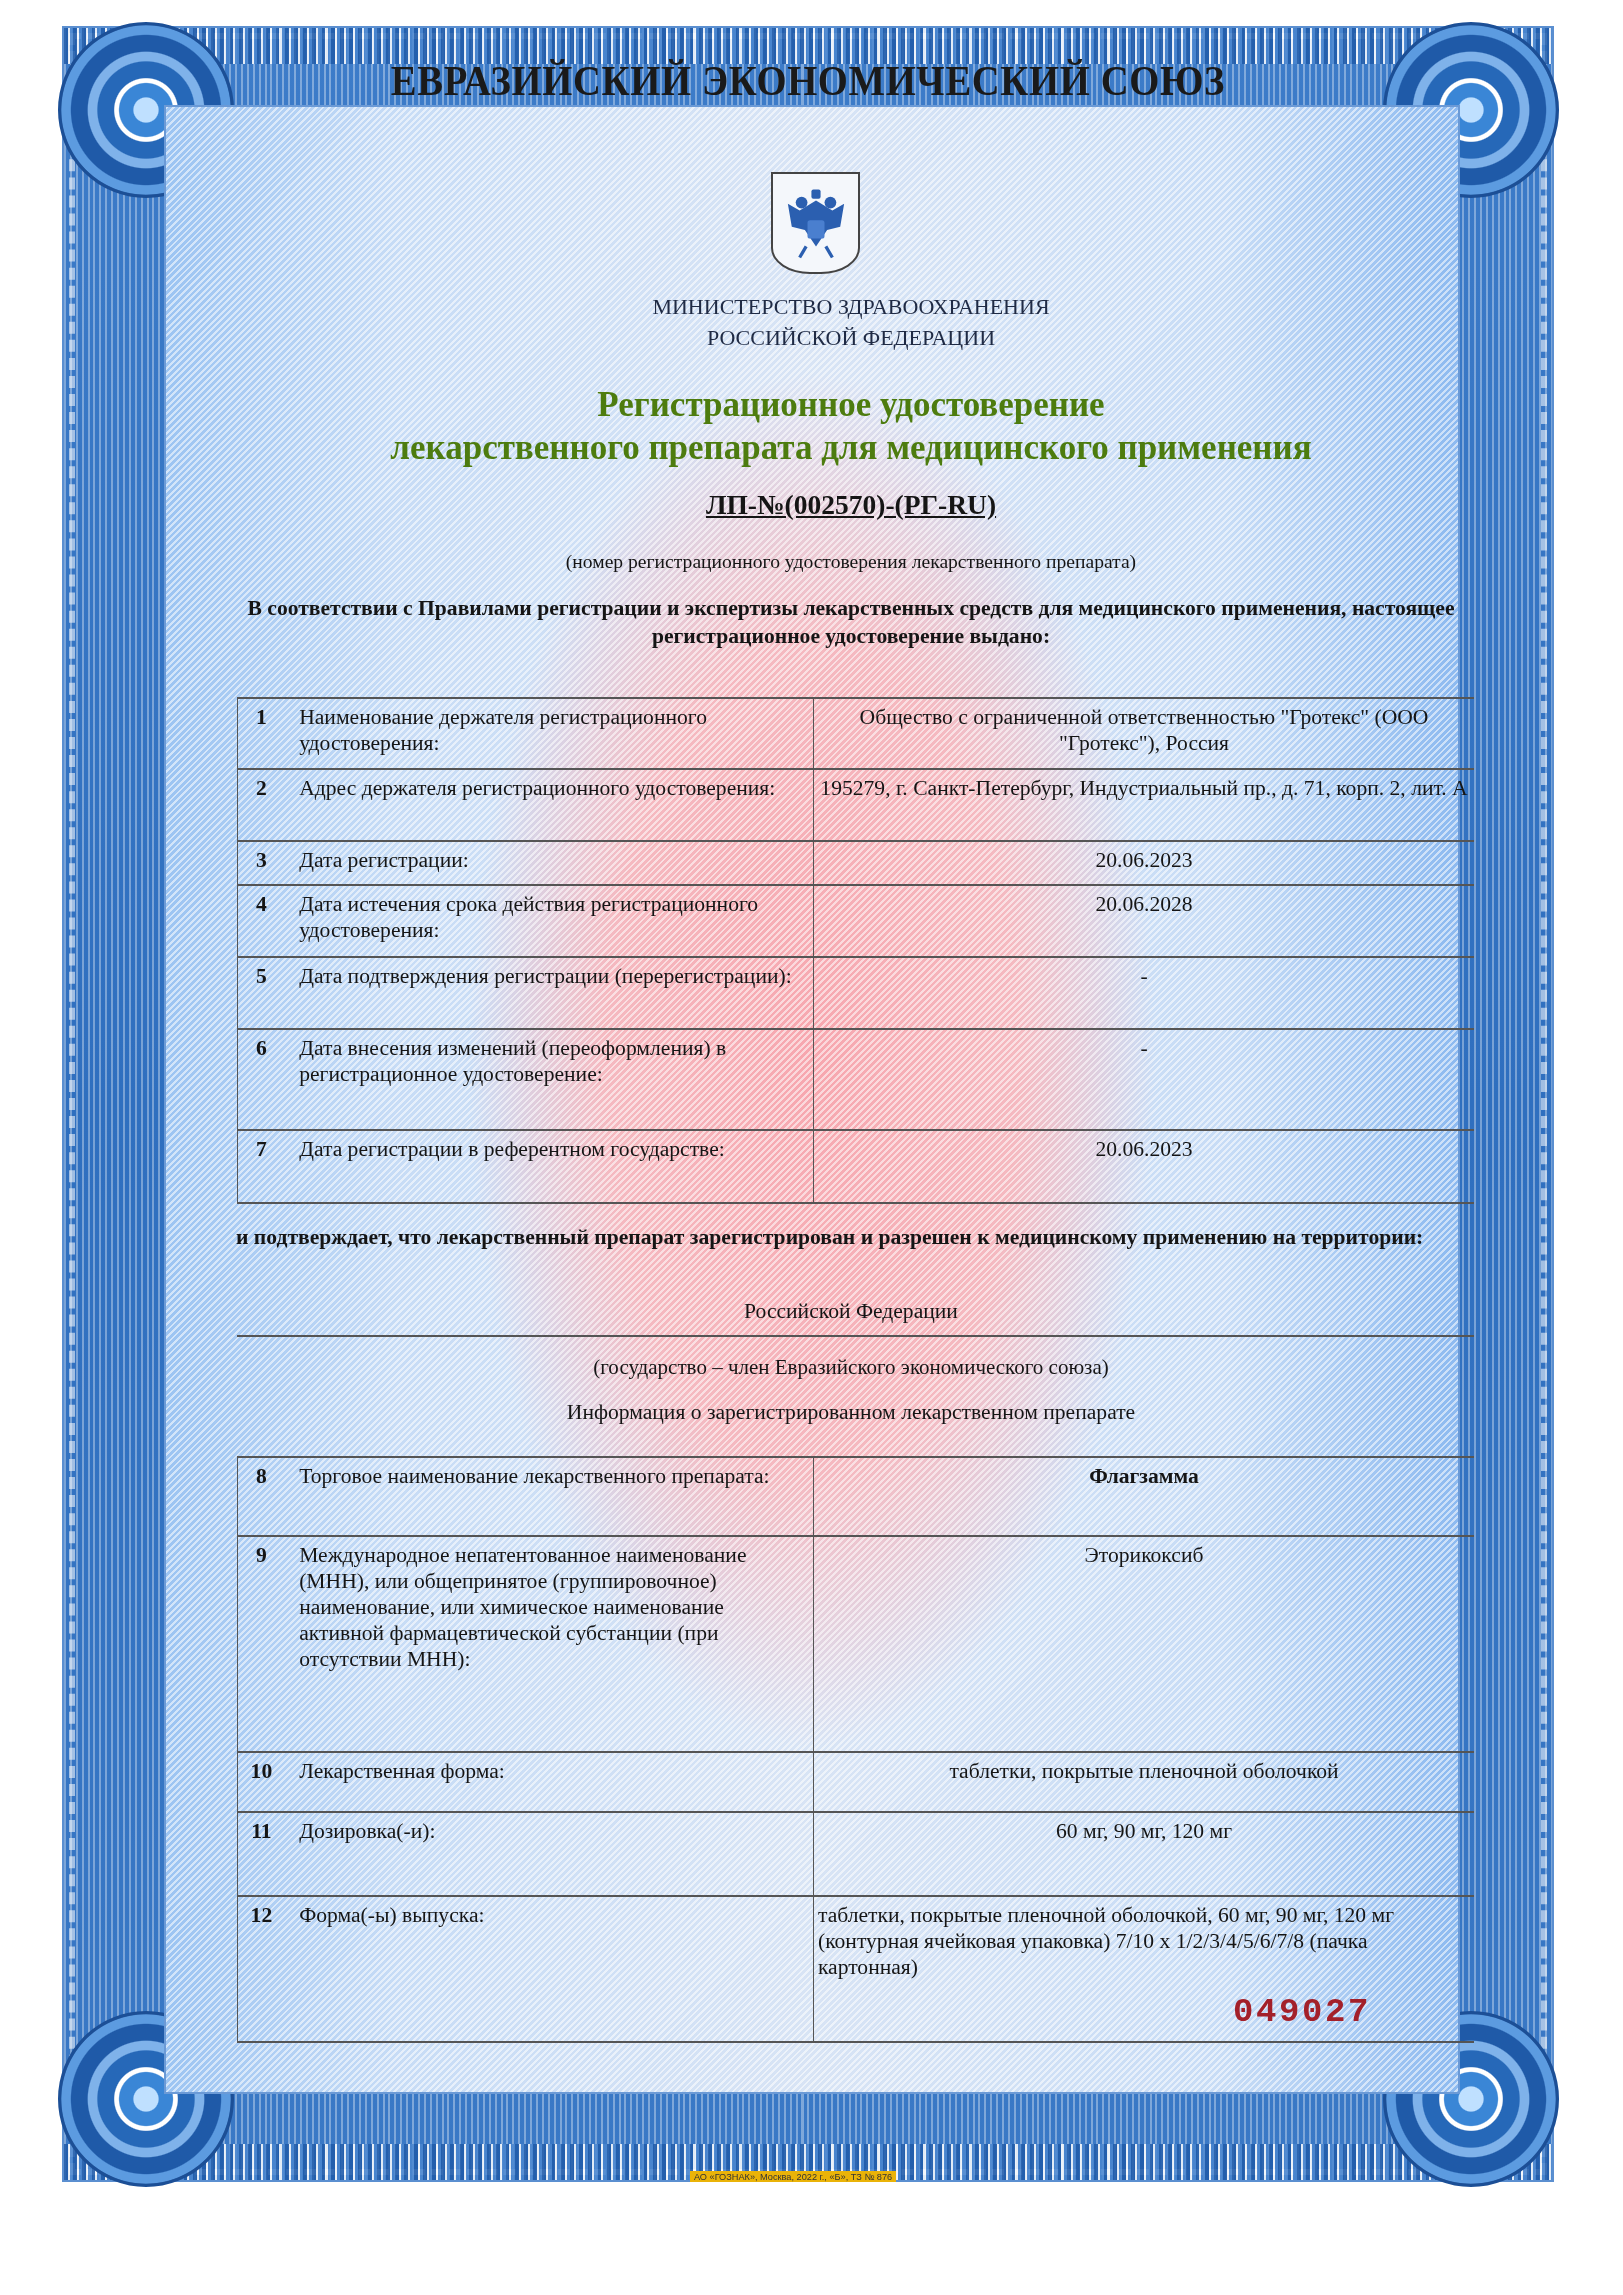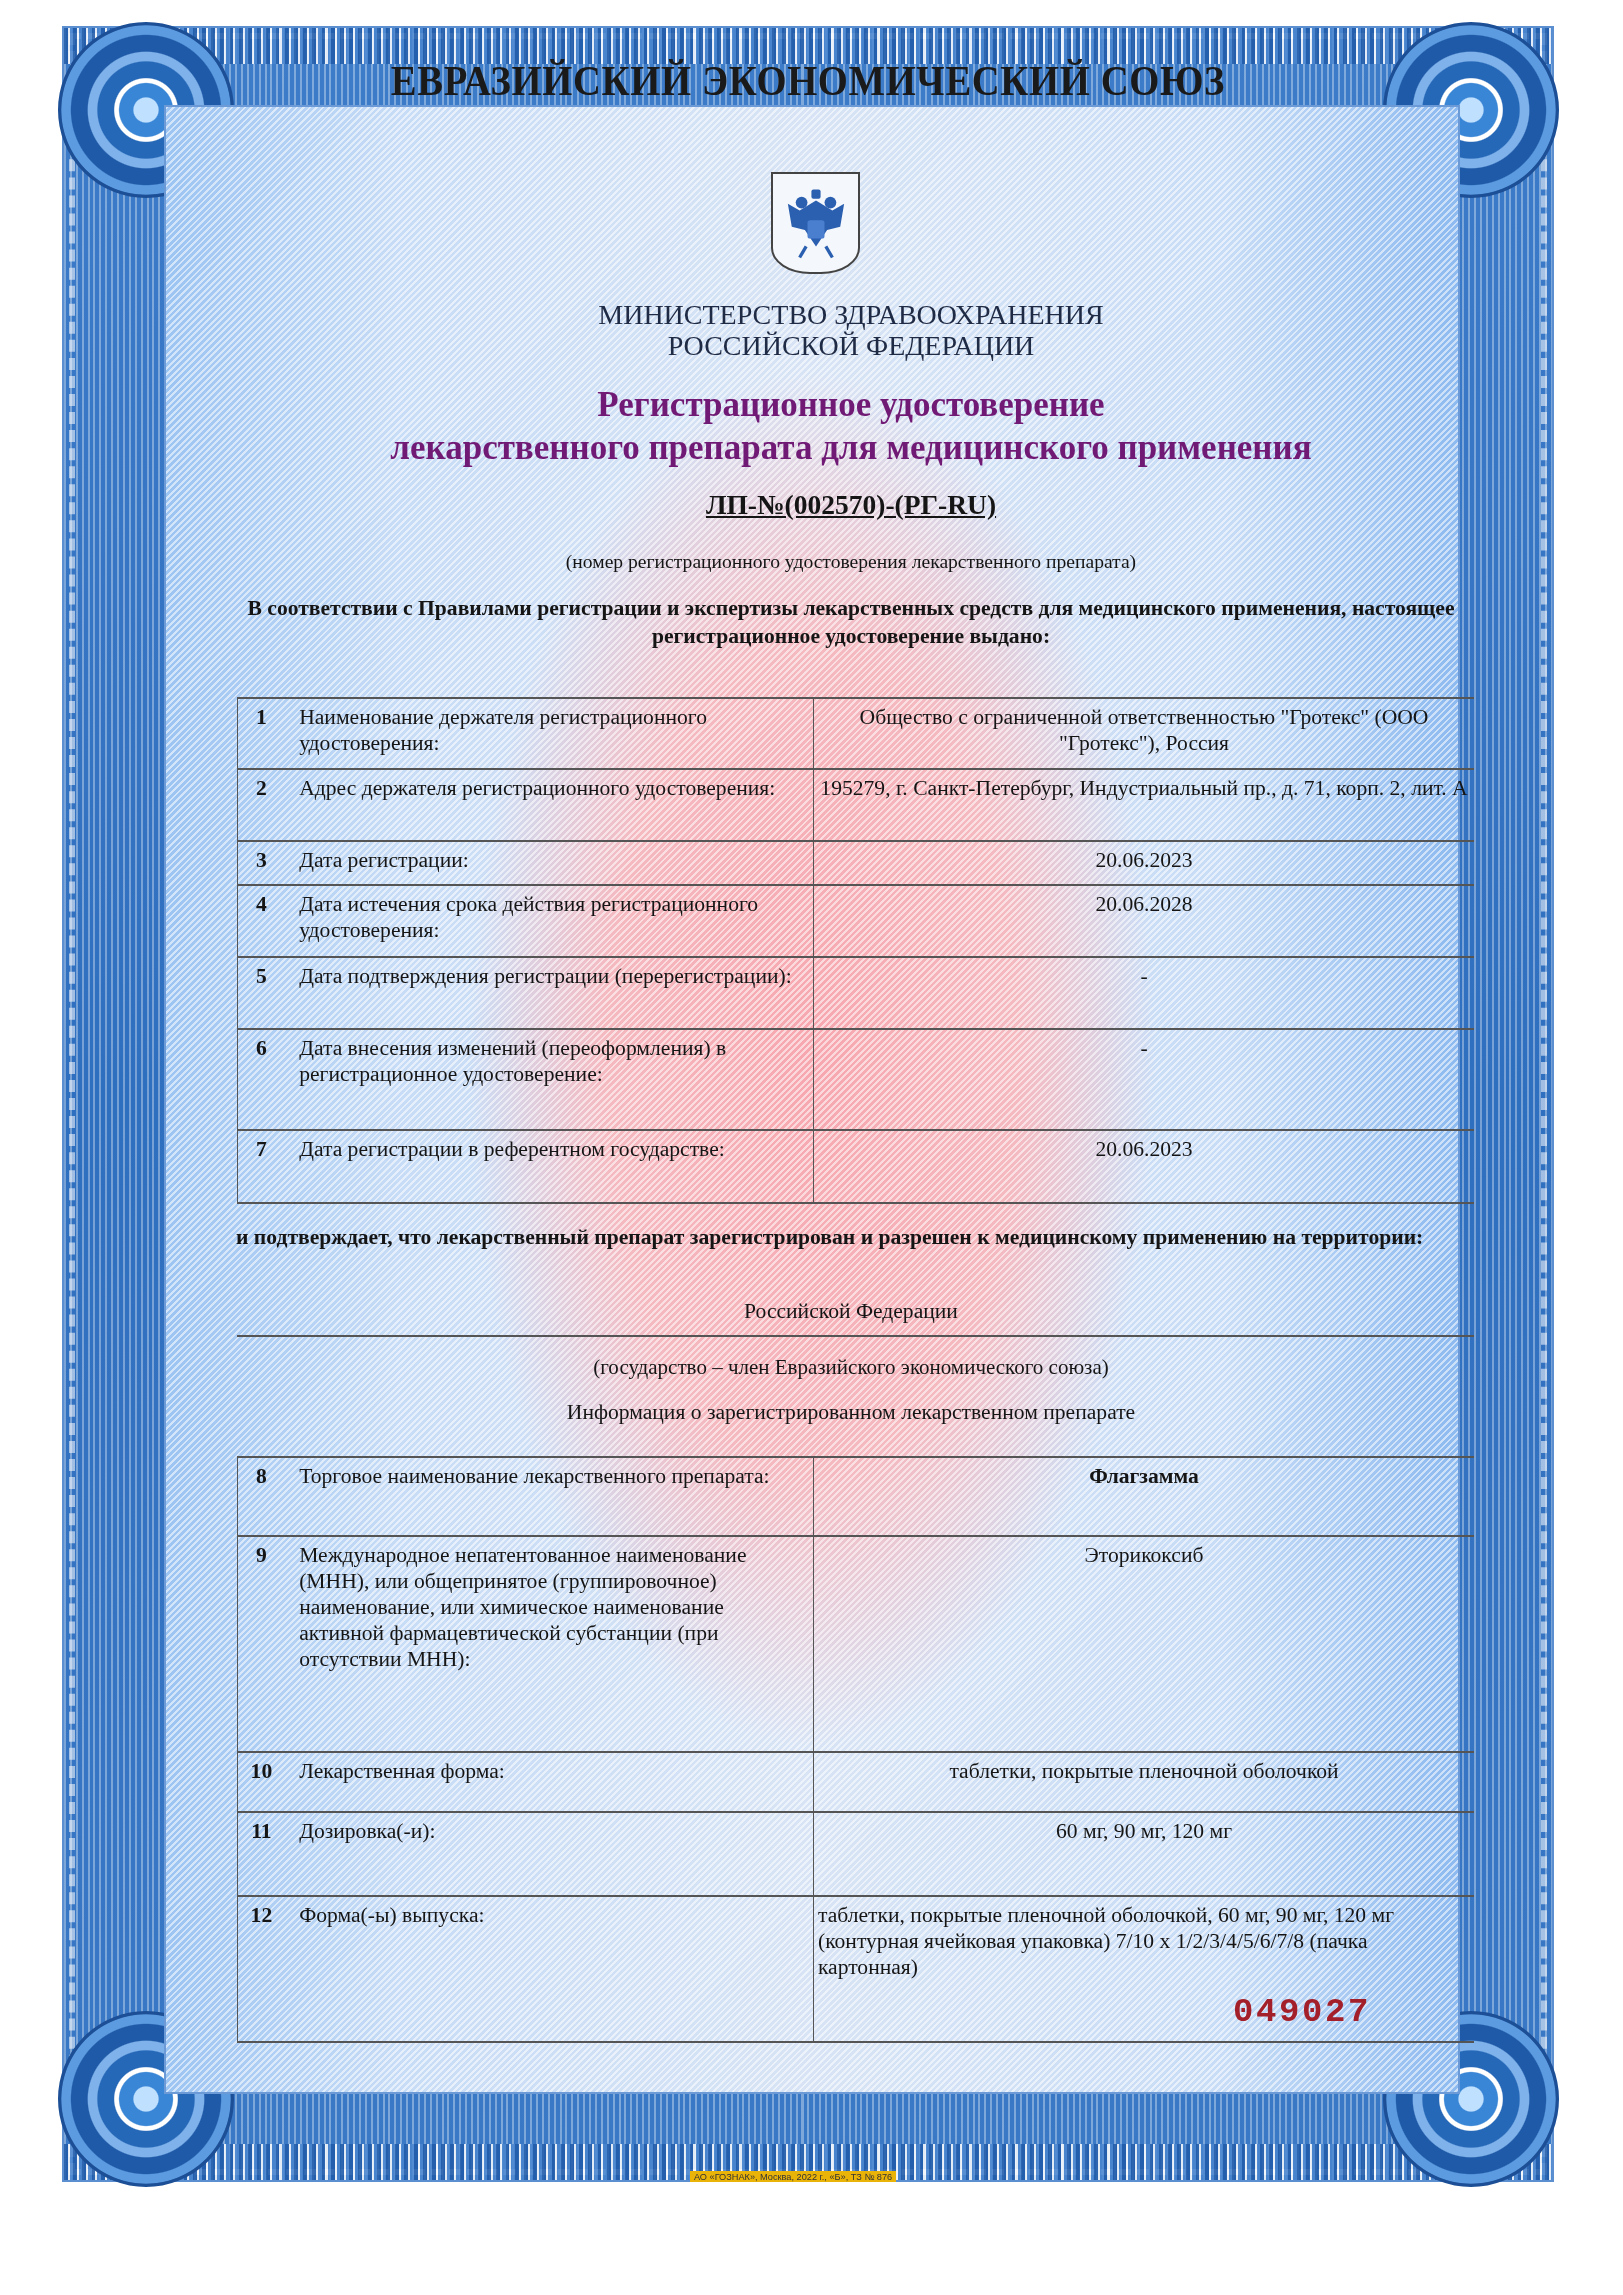--- a/index.html
+++ b/index.html
@@ -49,22 +49,22 @@
     color:#1a1a1a; transform:scaleX(0.92);
   }
   .coat {
     position:absolute; left:771px; top:172px; width:85px; height:98px;
     background:#f4f7fb; border:2px solid #444; border-radius:0 0 39px 39px / 0 0 26px 26px;
     display:flex; align-items:center; justify-content:center;
   }
   .coat svg { width:72px; height:79px; }
   .content { position:absolute; left:236px; width:1230px; }
   .center { text-align:center; }
-  .ministry { top:299px; font-size:28px; line-height:31px; color:#1f2a44; }
-  .doc-title { top:383px; font-size:35px; line-height:43px; font-weight:bold; color:#701a75; }
+  .ministry { top:291px; font-size:22px; line-height:31px; color:#1f2a44; }
+  .doc-title { top:383px; font-size:35px; line-height:43px; font-weight:bold; color:#4d7c0f; }
   .reg-num { top:489px; font-size:27.5px; font-weight:bold; text-decoration:underline; }
   .reg-caption { top:543px; font-size:19.6px; }
   .intro { top:595px; font-size:21.6px; line-height:27.5px; font-weight:bold; }
   table.info {
     position:absolute; left:237px; width:1237px; border-collapse:collapse;
     font-size:21.6px; line-height:26px;
   }
   table.info td { border-top:2px solid #555; border-bottom:2px solid #555; vertical-align:top; padding:5.2px 3.9px; }
   table.info td.num { width:39px; text-align:center; font-weight:bold; border-left:1.3px solid #555; }
   table.info td.label { width:510px; font-weight:normal; padding-left:14.4px; }

